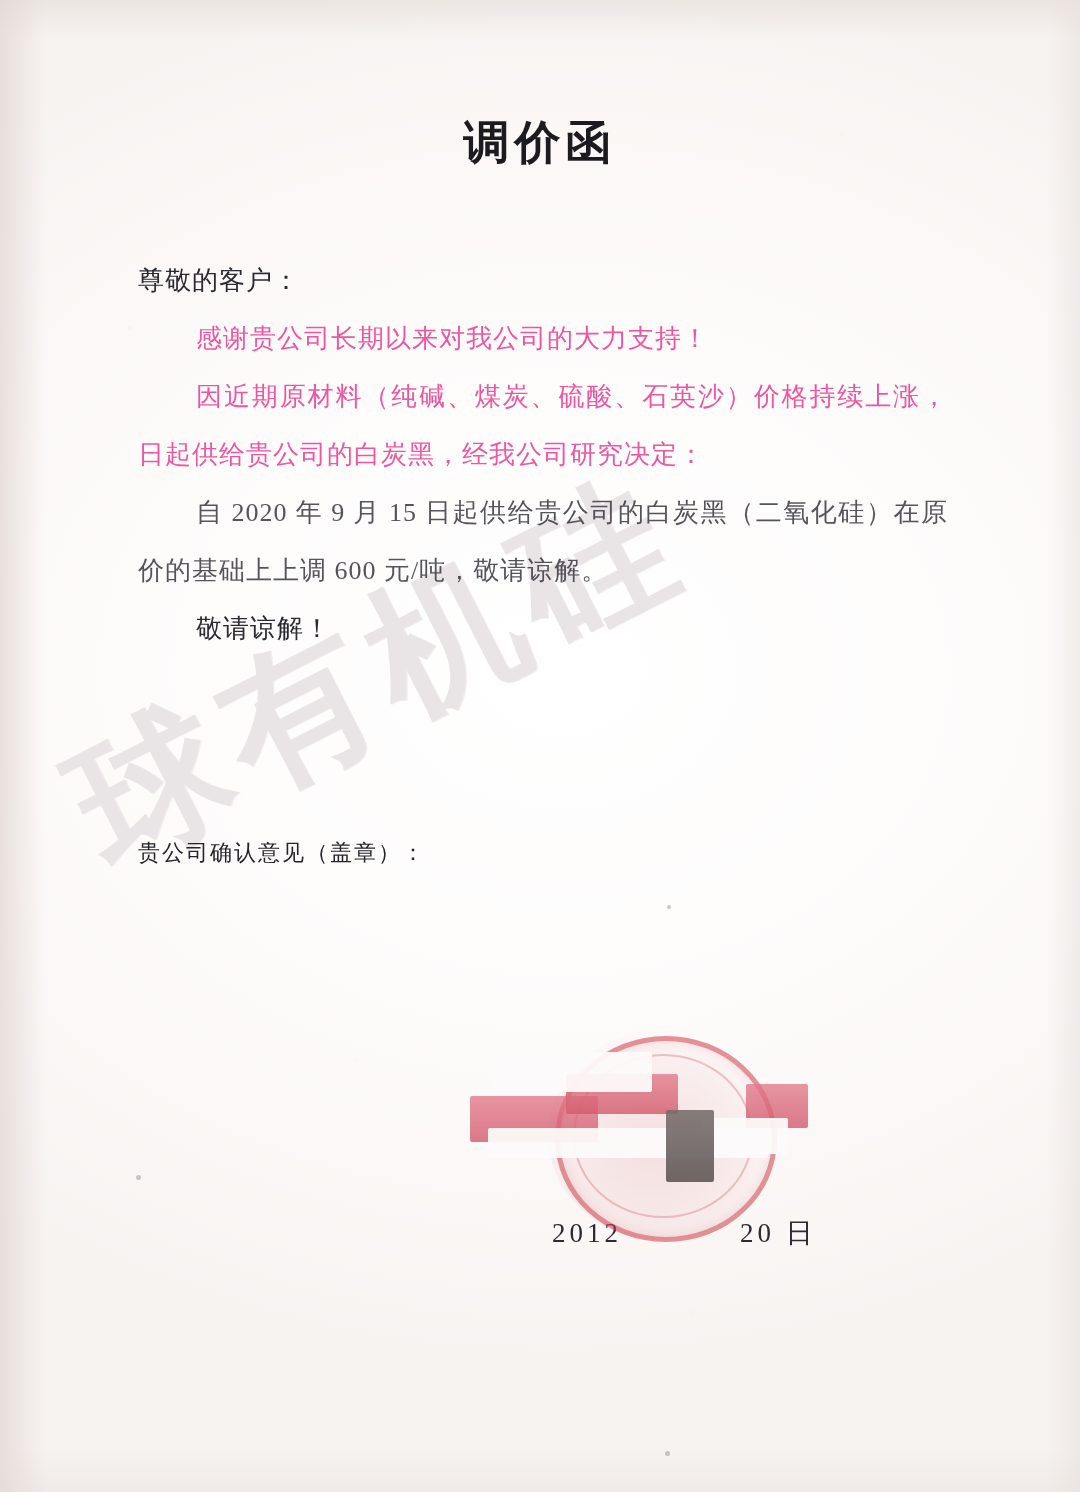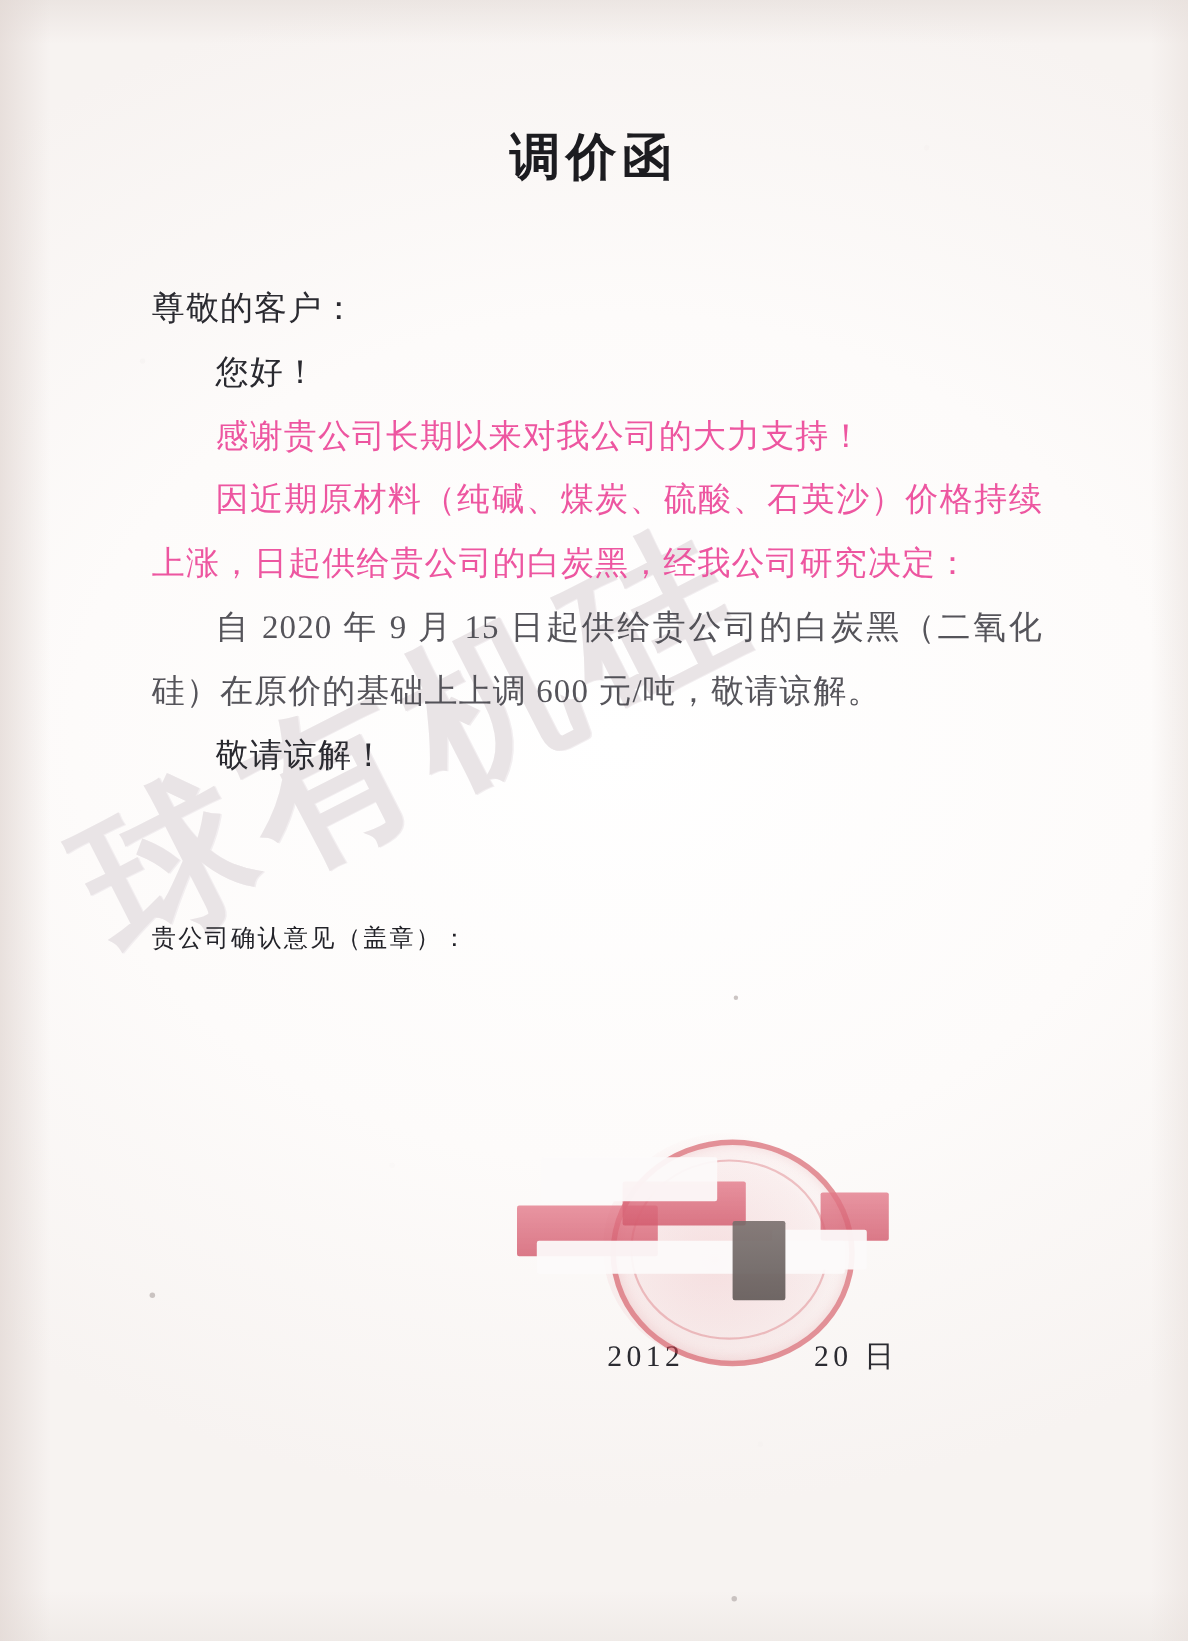--- a/index.html
+++ b/index.html
@@ -89,21 +89,21 @@
     color: #1c1c20;
     font-family: "Liberation Serif", "DejaVu Serif", serif;
   }
 
   .body-text {
     position: absolute;
     left: 138px;
     top: 252px;
     width: 810px;
     color: #2a2a30;
-    font-size: 30px;
+    font-size: 26px;
     line-height: 58px;
     letter-spacing: 1px;
   }
   .body-text p {
     margin: 0;
     text-align: justify;
   }
   .indent { text-indent: 58px; }
 
   
@@ -197,21 +197,20 @@
 </div>
 
 <div id="watermark">球有机硅</div>
 
 <div id="doc">
 
   <div class="title">调价函</div>
 
   <div class="body-text">
     <p>尊敬的客户：</p>
-    <p class="indent">您好！</p>
     <p class="indent fade-a">感谢贵公司长期以来对我公司的大力支持！</p>
     <p class="indent fade-a">因近期原材料（纯碱、煤炭、硫酸、石英沙）价格持续上涨，日起供给贵公司的白炭黑，经我公司研究决定：</p>
     <p class="indent fade-b">自 2020 年 9 月 15 日起供给贵公司的白炭黑（二氧化硅）在原价的基础上上调 600 元/吨，敬请谅解。</p>
     <p class="indent">敬请谅解！</p>
   </div>
 
   <div class="confirm-line">贵公司确认意见（盖章）：</div>
 
   <div class="date-line">
     <span>2012</span><span class="masked">年  月</span><span>20 日</span>

